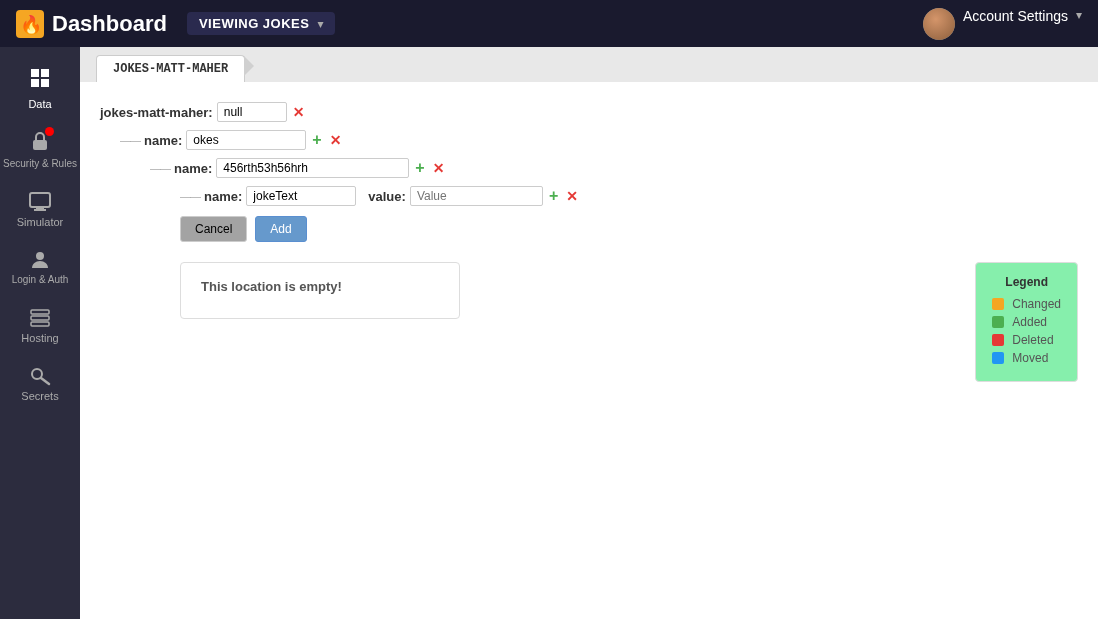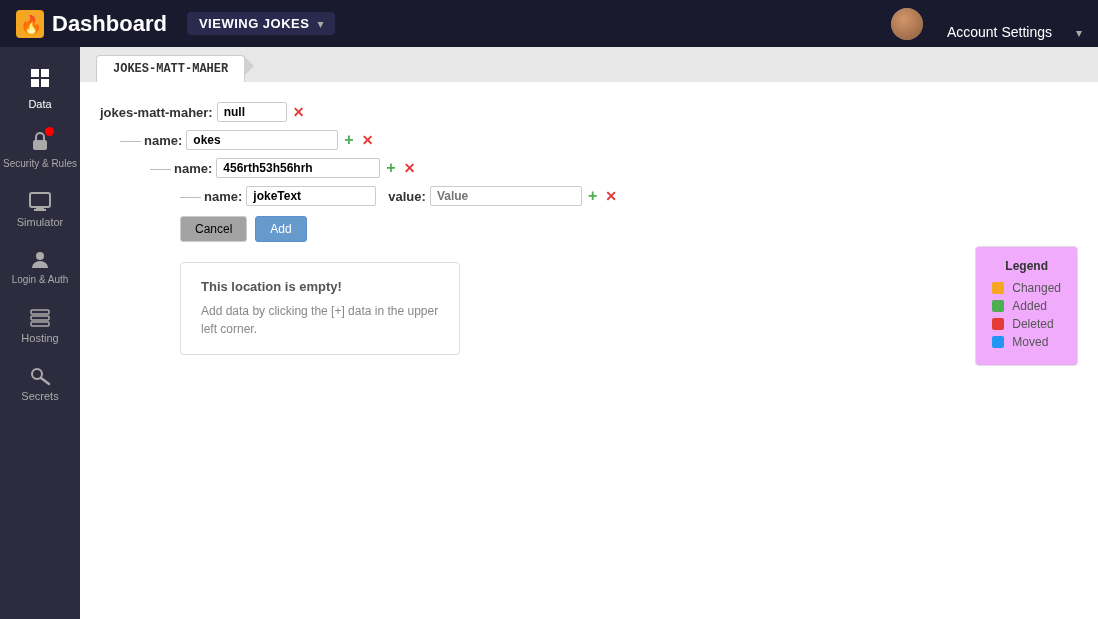--- a/index.html
+++ b/index.html
@@ -11,21 +11,21 @@
       padding: 0 16px; flex-shrink: 0;
     }
     .header-logo { display: flex; align-items: center; gap: 8px; }
     .header-logo-icon { width: 28px; height: 28px; }
     .header-title { color: white; font-size: 22px; font-weight: bold; margin-right: 20px; }
     .header-viewing {
       display: flex; align-items: center; background: #2a2a4e; color: #ccc;
       padding: 4px 12px; border-radius: 4px; font-size: 13px; gap: 8px;
     }
     .header-viewing-text { color: white; font-weight: bold; letter-spacing: 0.5px; }
-    .header-right { margin-left: auto; display: flex; align-items: flex-end; gap: 24px; }
+    .header-right { margin-left: auto; display: flex; align-items: flex-start; gap: 8px; }
     .avatar { width: 32px; height: 32px; border-radius: 50%; background: #888; overflow: hidden; display: flex; align-items: center; justify-content: center; }
     .avatar-img { width: 32px; height: 32px; border-radius: 50%; background: linear-gradient(135deg, #c8a06e, #a06830); }
     .account-settings { color: white; font-size: 14px; }
     .chevron-down { color: #aaa; font-size: 12px; }
 
     
     .main-layout { display: flex; flex: 1; overflow: hidden; }
 
     
     .sidebar {
@@ -84,21 +84,20 @@
     .data-tree { font-size: 13px; }
     .tree-row { display: flex; align-items: center; gap: 4px; margin-bottom: 8px; }
     .tree-indent1 { margin-left: 20px; }
     .tree-indent2 { margin-left: 50px; }
     .tree-indent3 { margin-left: 80px; }
 
     .field-label { font-weight: bold; color: #333; }
     .field-input {
       border: 1px solid #ccc; padding: 2px 6px; font-size: 12px; border-radius: 2px;
       outline: none;
-      font-weight: bold;
     }
 
     .btn-add {
       background: none; border: none; color: #4caf50; cursor: pointer; font-size: 16px; font-weight: bold; padding: 0 2px;
     }
     .btn-remove {
       background: none; border: none; color: #e53935; cursor: pointer; font-size: 14px; font-weight: bold; padding: 0 2px;
     }
 
     .action-buttons { display: flex; gap: 8px; margin-top: 8px; }
@@ -114,23 +113,23 @@
     
     .empty-box {
       border: 1px solid #ddd; border-radius: 4px; padding: 16px 20px;
       background: white; max-width: 280px; margin-top: 20px; margin-left: 80px;
     }
     .empty-box-title { font-weight: bold; color: #555; margin-bottom: 8px; }
     .empty-box-text { color: #888; font-size: 12px; line-height: 1.5; }
 
     
     .legend {
-      position: absolute; right: 20px; top: 164px;
+      position: absolute; right: 20px; top: 180px;
       border: 1px solid #ddd; border-radius: 4px; padding: 12px 16px;
-      background: #f0abfc; font-size: 12px;
+      background: #86efac; font-size: 12px;
     }
     .legend-title { font-weight: bold; color: #333; margin-bottom: 8px; text-align: center; }
     .legend-item { display: flex; align-items: center; gap: 8px; margin-bottom: 4px; color: #555; }
     .legend-color { width: 12px; height: 12px; border-radius: 2px; flex-shrink: 0; }
 
     .data-panel-wrapper { flex: 1; position: relative; overflow: auto; background: white; padding: 20px; }
 
     .tree-dashes { color: #aaa; font-size: 11px; letter-spacing: -1px; }
 
     .root-label { font-weight: bold; }
@@ -257,48 +256,47 @@
 
         <div class="tree-row">
           <span class="root-label field-label">jokes-matt-maher:</span>
           <input class="field-input" type="text" value="null" style="width: 70px;">
           <button class="btn-remove">✕</button>
         </div>
 
         <div class="tree-row tree-indent1">
           <span class="tree-dashes">——</span>
           <span class="field-label">name:</span>
-          <input class="field-input" type="text" value="okes" style="width: 152px;">
+          <input class="field-input" type="text" value="okes" style="width: 120px;">
           <button class="btn-add">+</button>
           <button class="btn-remove">✕</button>
         </div>
 
         <div class="tree-row tree-indent2">
           <span class="tree-dashes">——</span>
           <span class="field-label">name:</span>
-          <input class="field-input" type="text" value="456rth53h56hrh" style="width: 164px;">
+          <input class="field-input" type="text" value="456rth53h56hrh" style="width: 193px;">
           <button class="btn-add">+</button>
           <button class="btn-remove">✕</button>
         </div>
 
         <div class="tree-row tree-indent3">
           <span class="tree-dashes">——</span>
           <span class="field-label">name:</span>
-          <input class="field-input" type="text" value="jokeText" style="width: 130px;">
+          <input class="field-input" type="text" value="jokeText" style="width: 110px;">
           <span class="field-label" style="margin-left:8px;">value:</span>
-          <input class="field-input" type="text" placeholder="Value" style="width: 152px; color: rgb(187, 187, 187);">
+          <input class="field-input" type="text" placeholder="Value" style="width: 133px; color: rgb(187, 187, 187);">
           <button class="btn-add">+</button>
           <button class="btn-remove">✕</button>
         </div>
 
         <div class="action-buttons" style="margin-left:80px;margin-top:10px;">
           <button class="btn-cancel">Cancel</button>
           <button class="btn-add-confirm">Add</button>
         </div>
 
         <div class="empty-box">
           <div class="empty-box-title">This location is empty!</div>
-          <div class="empty-box-text">Add data by clicking the [+] data in the upper left corner.</div>
         </div>
       </div>
     </div>
   </div>
 </div>
 
 </body></html>

